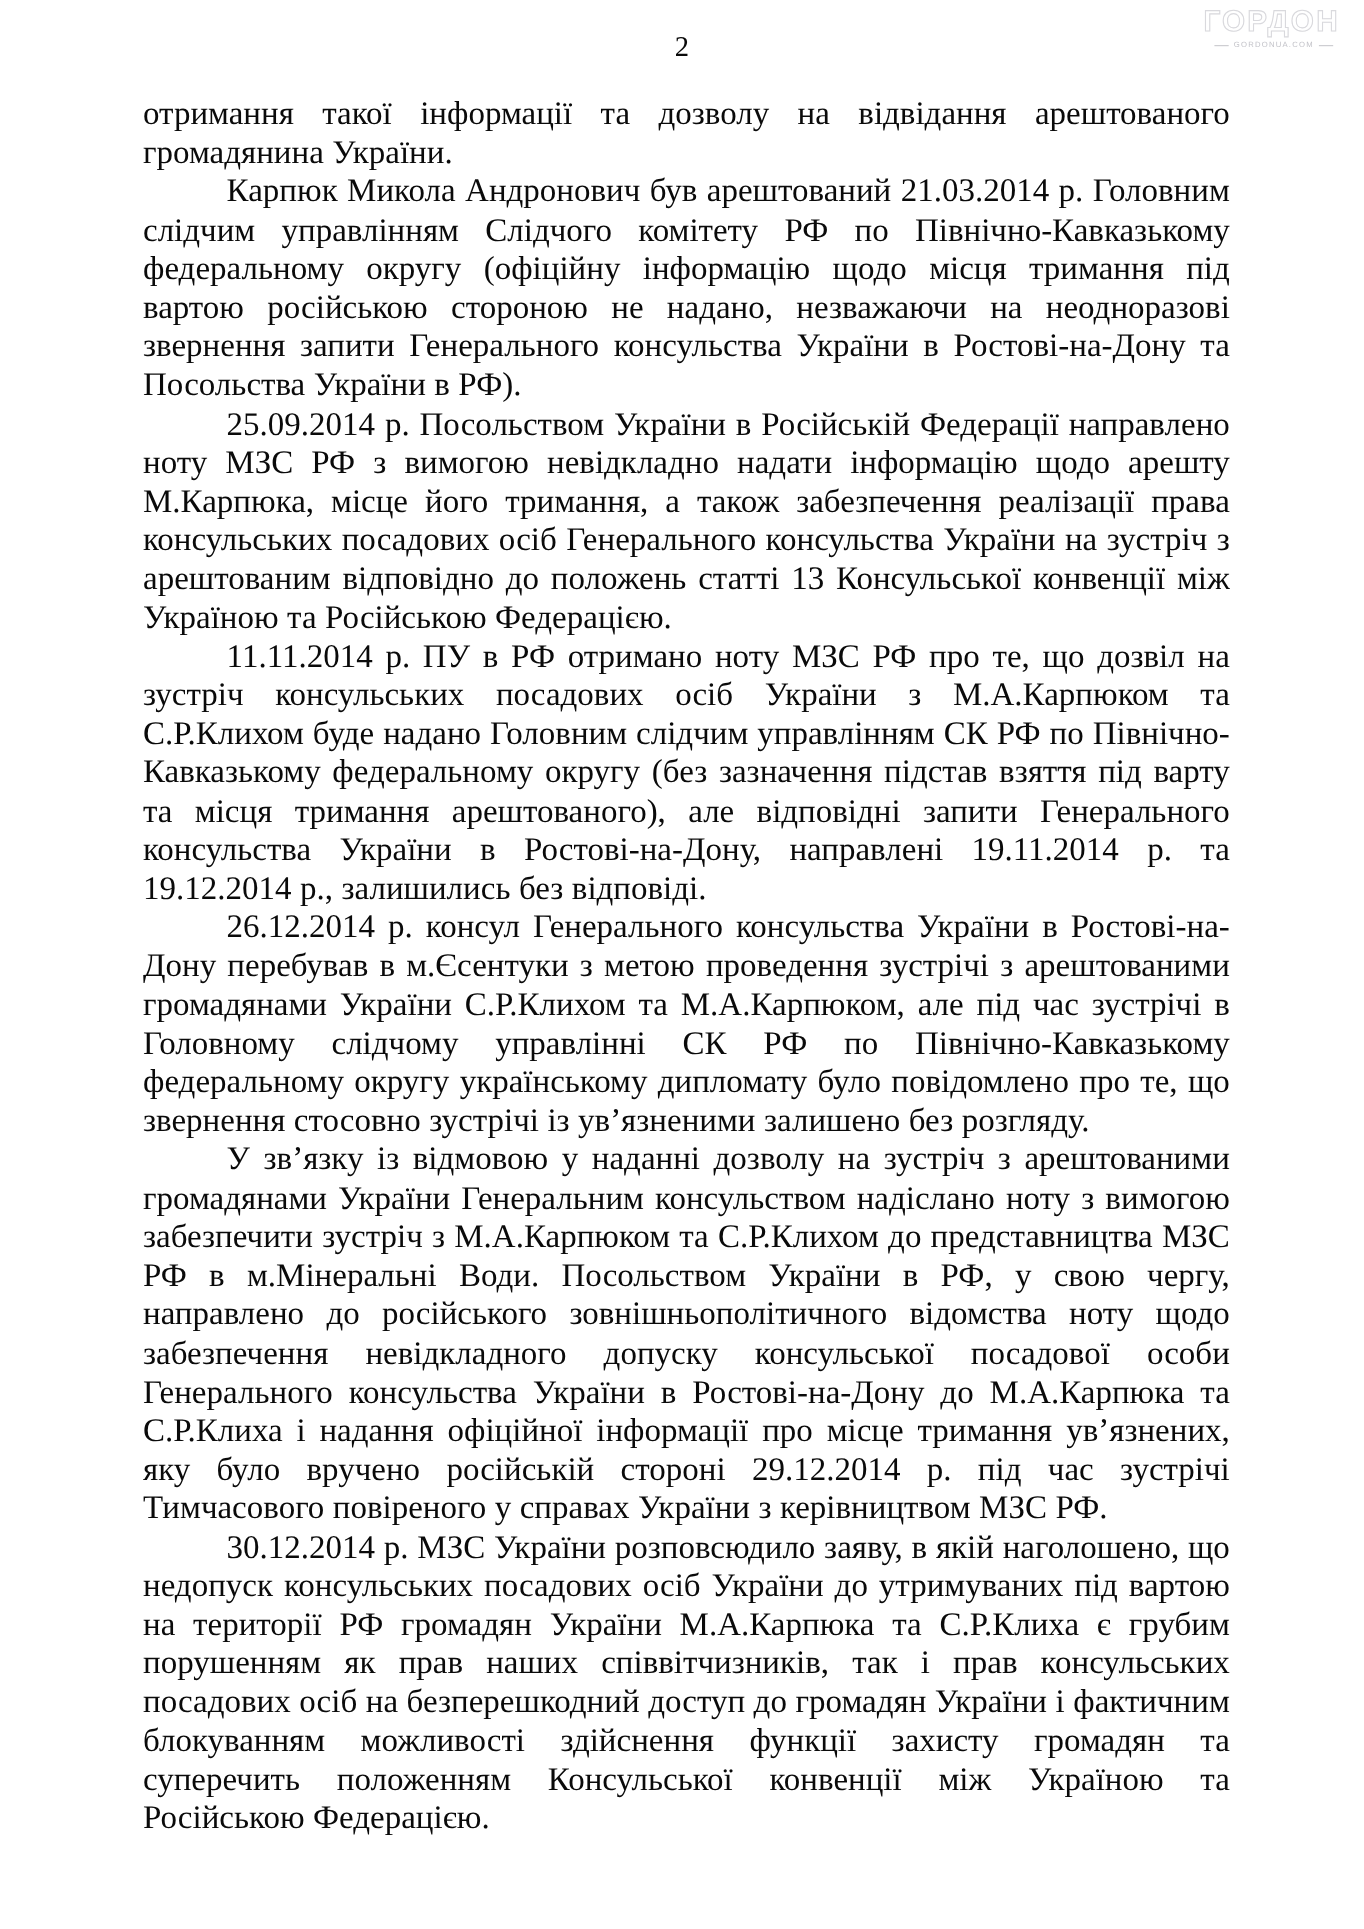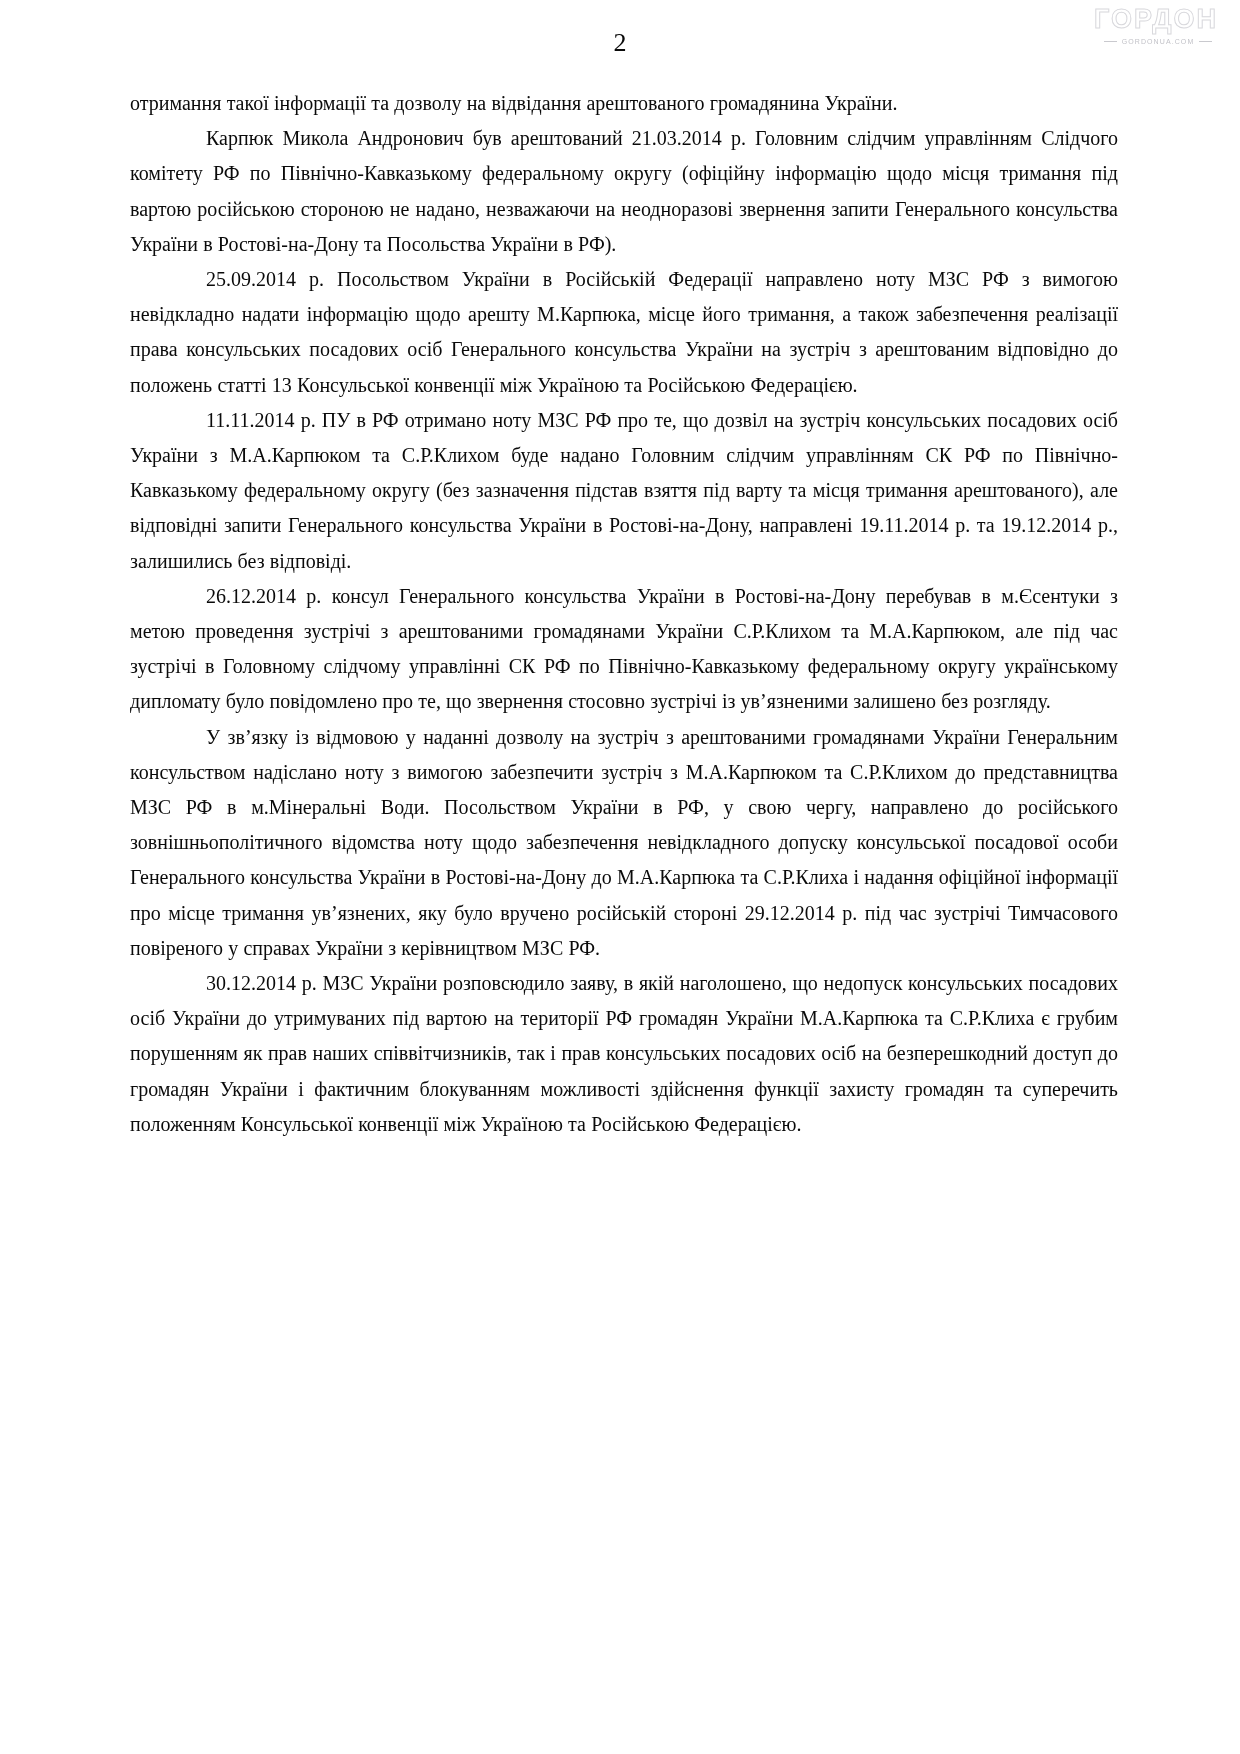--- a/index.html
+++ b/index.html
@@ -77,21 +77,21 @@
     letter-spacing: 0;
   }
 
   .body-text {
     margin-top: 30px;
   }
 
   .para {
     text-align: justify;
     text-justify: inter-word;
-    font-size: 20px;
+    font-size: 30px;
     line-height: 35.2px;
     margin: 0;
     hyphens: none;
     word-spacing: 0.2px;
   }
   .para.indent::before {
     content: "";
     display: inline-block;
     width: 76px;
   }

